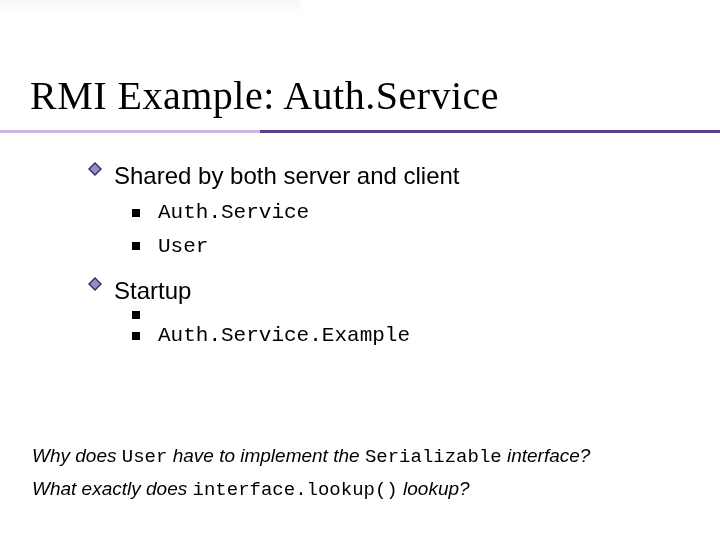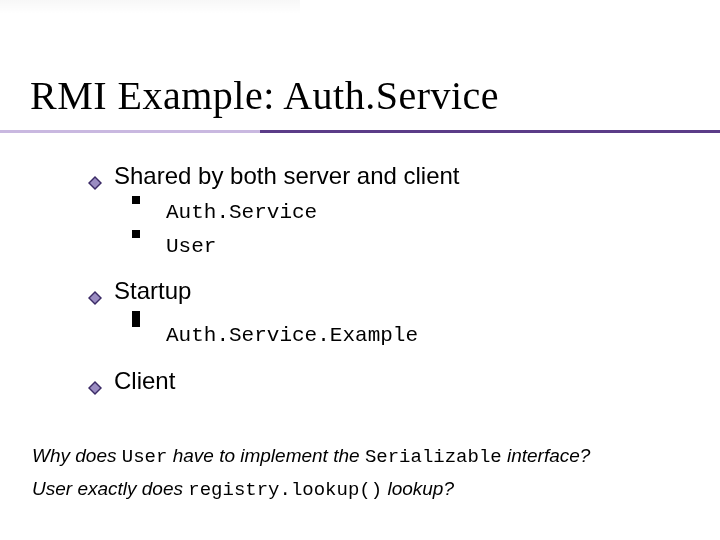--- a/index.html
+++ b/index.html
@@ -43,38 +43,38 @@
     position: absolute;
     left: 88px;
     top: 162px;
     width: 600px;
   }
   .lvl1 {
     font-size: 24px;
     color: #000;
     margin-bottom: 6px;
     display: flex;
-    align-items: flex-end;
+    align-items: flex-start;
   }
   .lvl1 .bul1 {
     width: 14px;
     height: 14px;
     margin-right: 12px;
     flex: 0 0 auto;
   }
   .sublist {
     margin-left: 44px;
     margin-bottom: 14px;
   }
   .lvl2 {
     font-size: 21px;
     color: #000;
     display: flex;
+    align-items: center;
     line-height: 1.6;
-    gap: 8px;
   }
   .lvl2 .bul2 {
     width: 8px;
     height: 8px;
     background: #000;
     margin-right: 18px;
     flex: 0 0 auto;
   }
   .mono {
     font-family: "Courier New", Courier, monospace;
@@ -148,34 +148,25 @@
     <div class="sublist">
       <div class="lvl2">
         <span class="bul2"></span>
       </div>
       <div class="lvl2">
         <span class="bul2"></span>
         <span class="mono">Auth.Service.Example</span>
       </div>
     </div>
 
-    <div class="lvl1">
-      <span class="bul1">
-        <svg width="14" height="14" viewBox="0 0 14 14">
-          <polygon points="7,0 14,7 7,14 0,7" fill="#3b2a66"></polygon>
-          <polygon points="7,2 12,7 7,12 2,7" fill="#9a8cc2"></polygon>
-        </svg>
-      </span>
-      <span>Client</span>
-    </div>
 
   </div>
 
   <div class="questions">
     <div>
       <span>Why does </span><span class="mono">User</span><span> have to implement the </span><span class="mono">Serializable</span><span> interface?</span>
     </div>
     <div>
-      <span>User exactly does </span><span class="mono">registry.lookup()</span><span> lookup?</span>
+      <span>What exactly does </span><span class="mono">interface.lookup()</span><span> lookup?</span>
     </div>
   </div>
 
 </div>
 
 </body></html>

